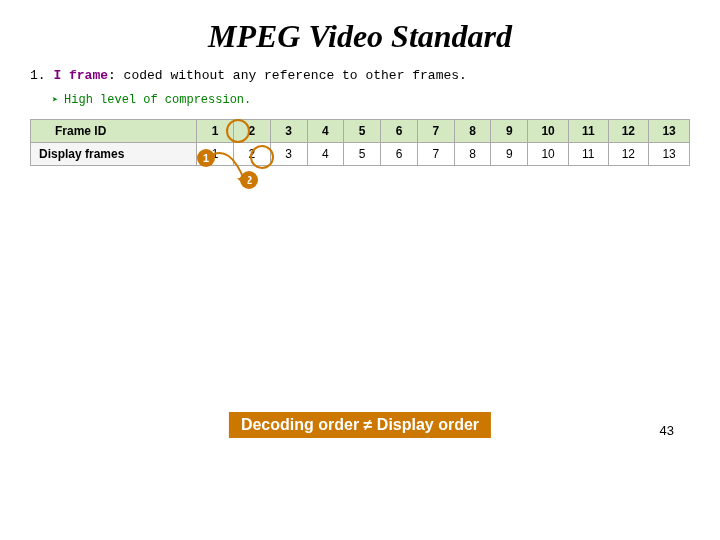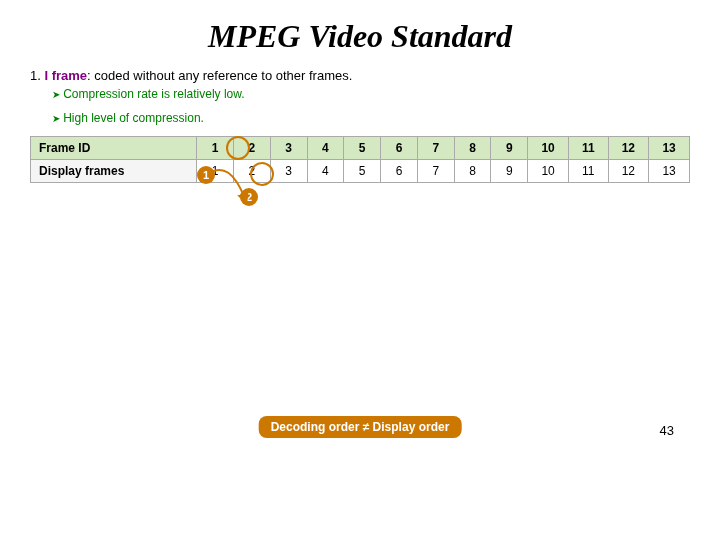--- a/index.html
+++ b/index.html
@@ -25,20 +25,21 @@
       font-size: 32px;
       font-style: italic;
       font-weight: bold;
       color: #000;
       text-align: center;
       margin-bottom: 12px;
     }
 
     .section {
       margin-bottom: 8px;
+      font-family: Liberation Mono, monospace;
     }
 
     .section-heading {
       font-size: 13px;
       color: #000;
       margin-bottom: 2px;
       line-height: 1.4;
     }
 
     .bullet {
@@ -81,21 +82,21 @@
     table tr:nth-child(3) td:first-child,
     table tr:nth-child(4) td:first-child {
       text-align: left;
       font-weight: bold;
       background: #f5f5f5;
       padding-left: 8px;
     }
 
     table tr:first-child td:first-child {
       text-align: left;
-      padding-left: 8px;
+      padding-left: 24px;
       background: #d4e8c2;
     }
 
     .frame-type-row td.i-frame { font-weight: bold; color: #000; }
     .frame-type-row td.p-frame { color: #000; }
     .frame-type-row td.b-frame { color: #000; }
 
     
     .circle-annotation {
       position: absolute;
@@ -120,24 +121,24 @@
 
     .arrow-svg {
       position: absolute;
       pointer-events: none;
     }
 
     .bottom-badge {
       position: absolute;
       background: #cc7700;
       color: #fff;
-      font-size: 12px;
+      font-size: 16px;
       font-weight: bold;
       padding: 4px 12px;
-      border-radius: 8px;
+      border-radius: 0;
       bottom: 14px;
       left: 50%;
       transform: translateX(-50%);
       white-space: nowrap;
     }
 
     .page-num {
       position: absolute;
       bottom: 14px;
       right: 46px;
@@ -152,21 +153,20 @@
 <body>
 
 <div class="slide">
 
   <div class="title">MPEG Video Standard</div>
 
   <div class="section">
     <div class="section-heading">
       <span>1. </span><span class="highlight-purple">I frame</span><span>:  coded without any reference to other frames.</span>
     </div>
-    <div class="bullet highlight-green">Compression rate is relatively low.</div>
   </div>
 
   <div class="section">
     <div class="bullet highlight-green">High level of compression.</div>
   </div>
 
   <div class="section">
   </div>
 
   <div class="table-container">

